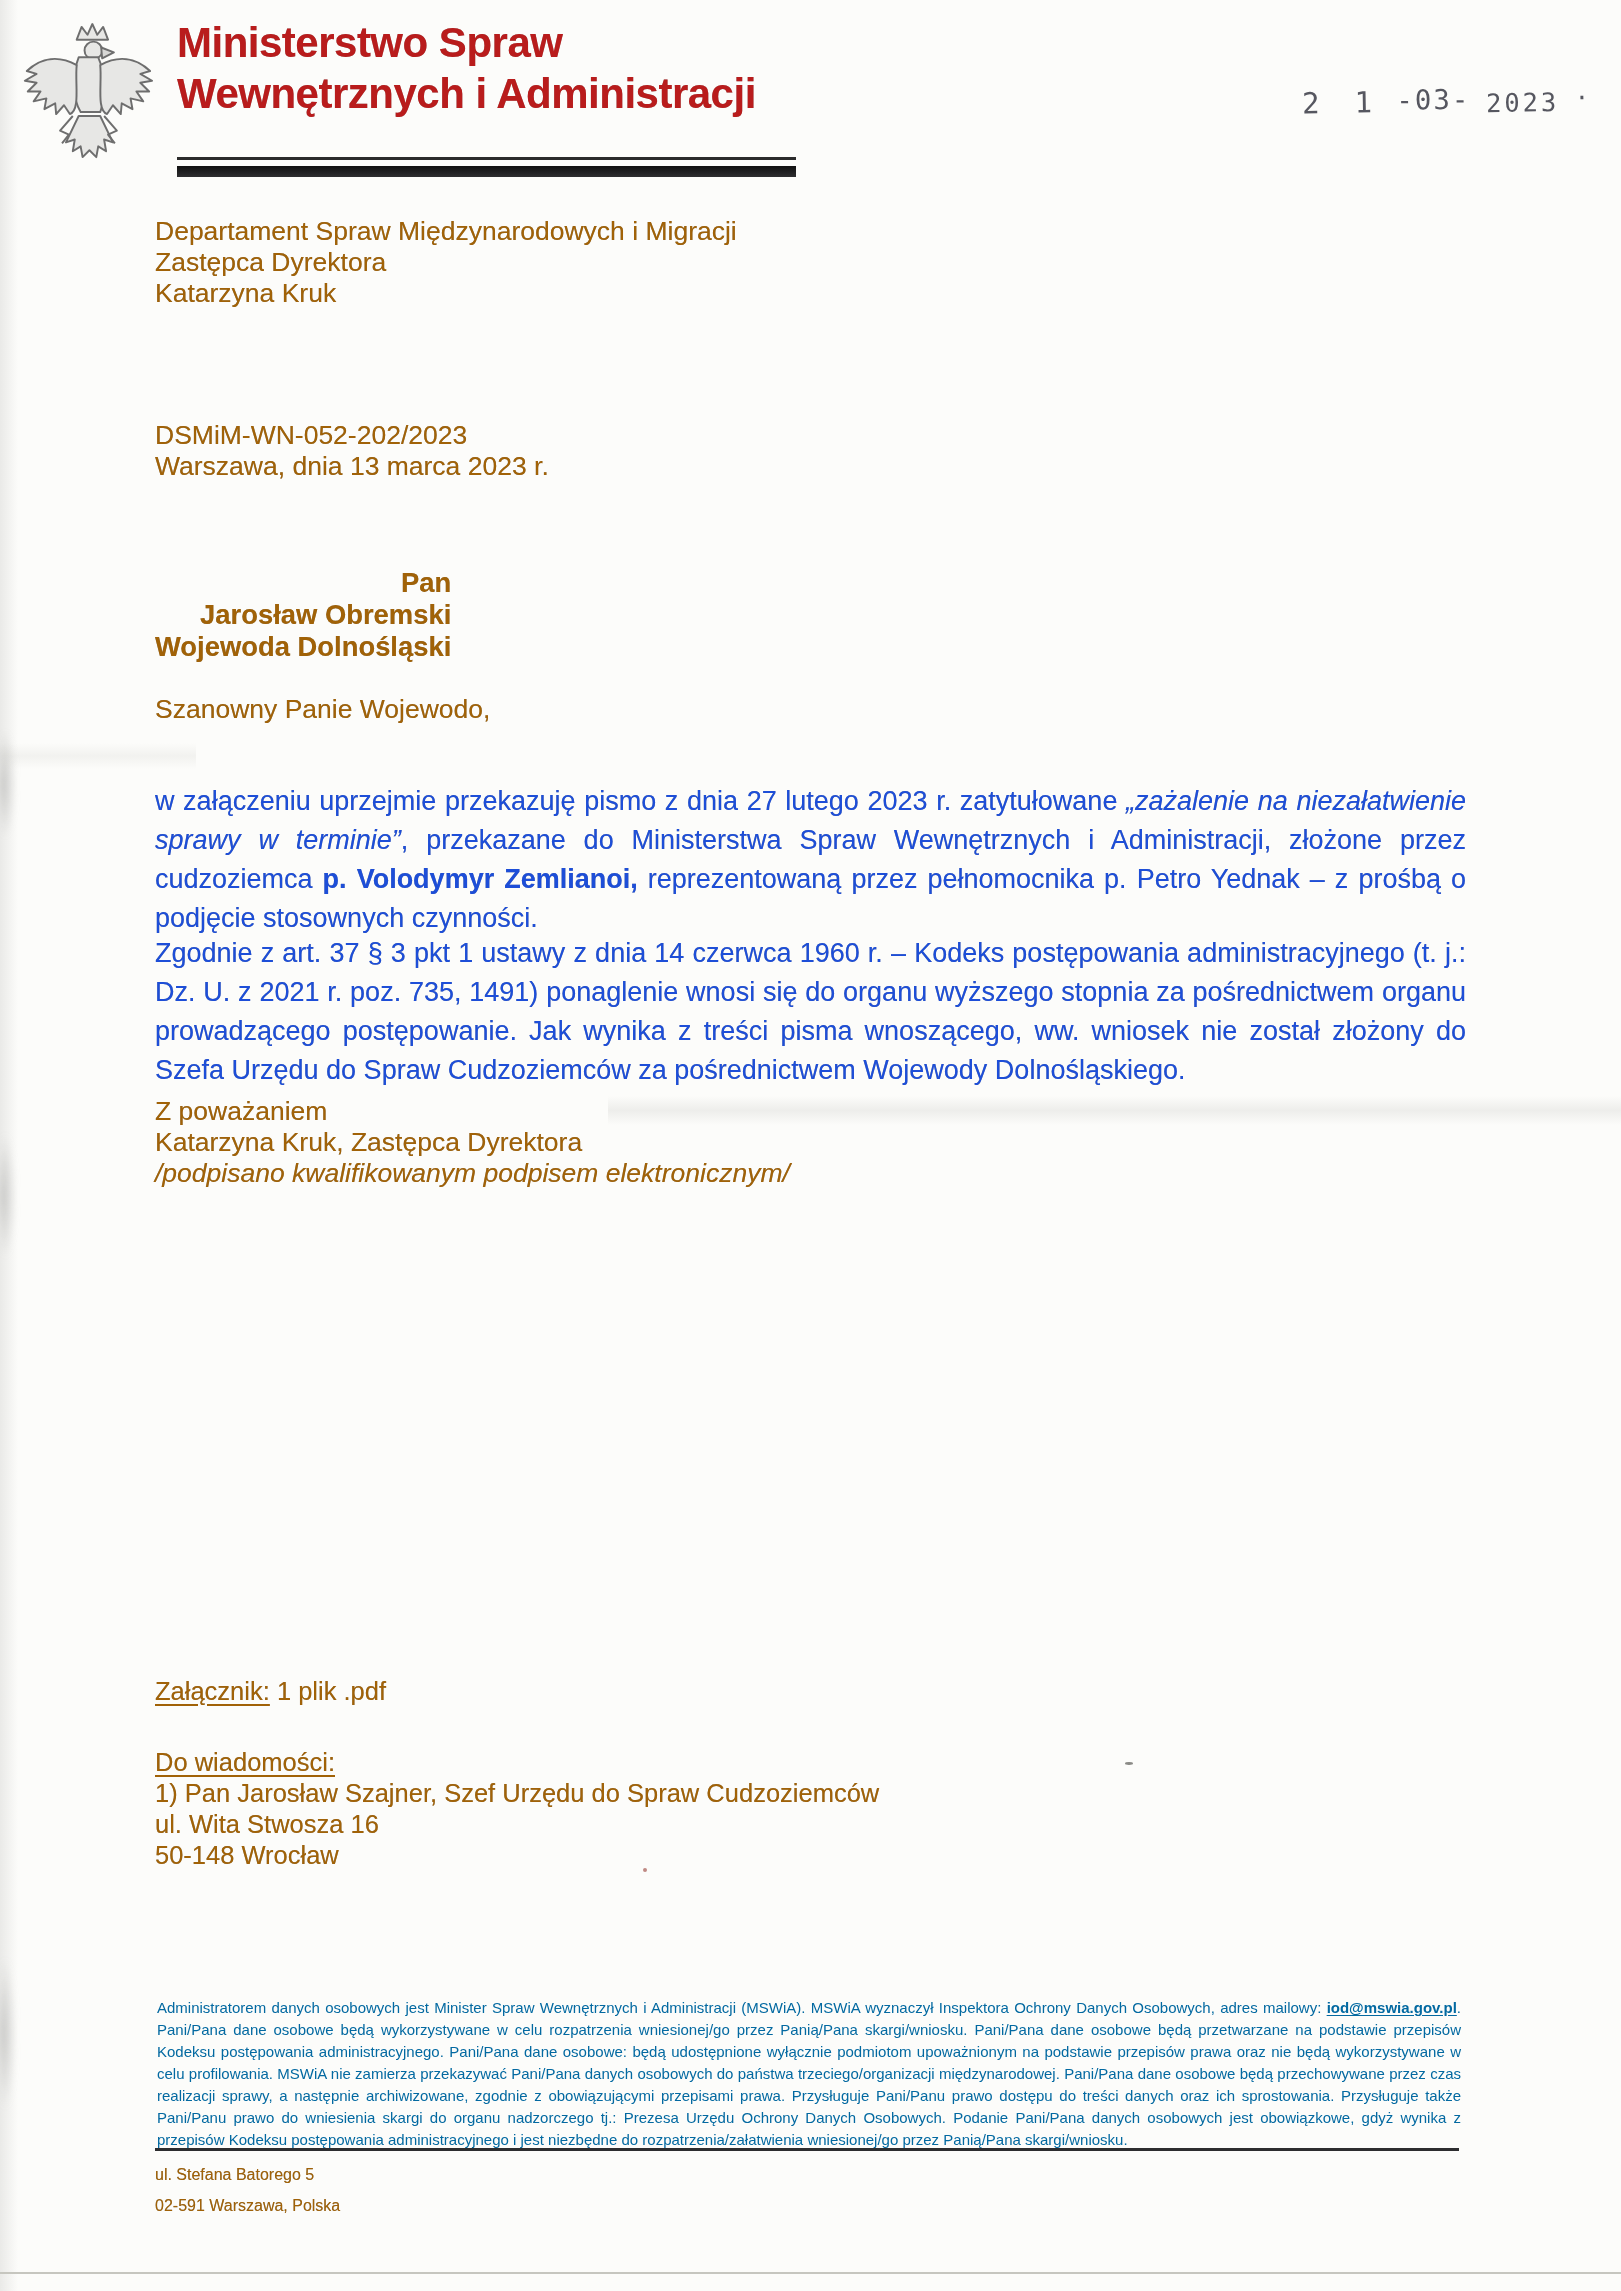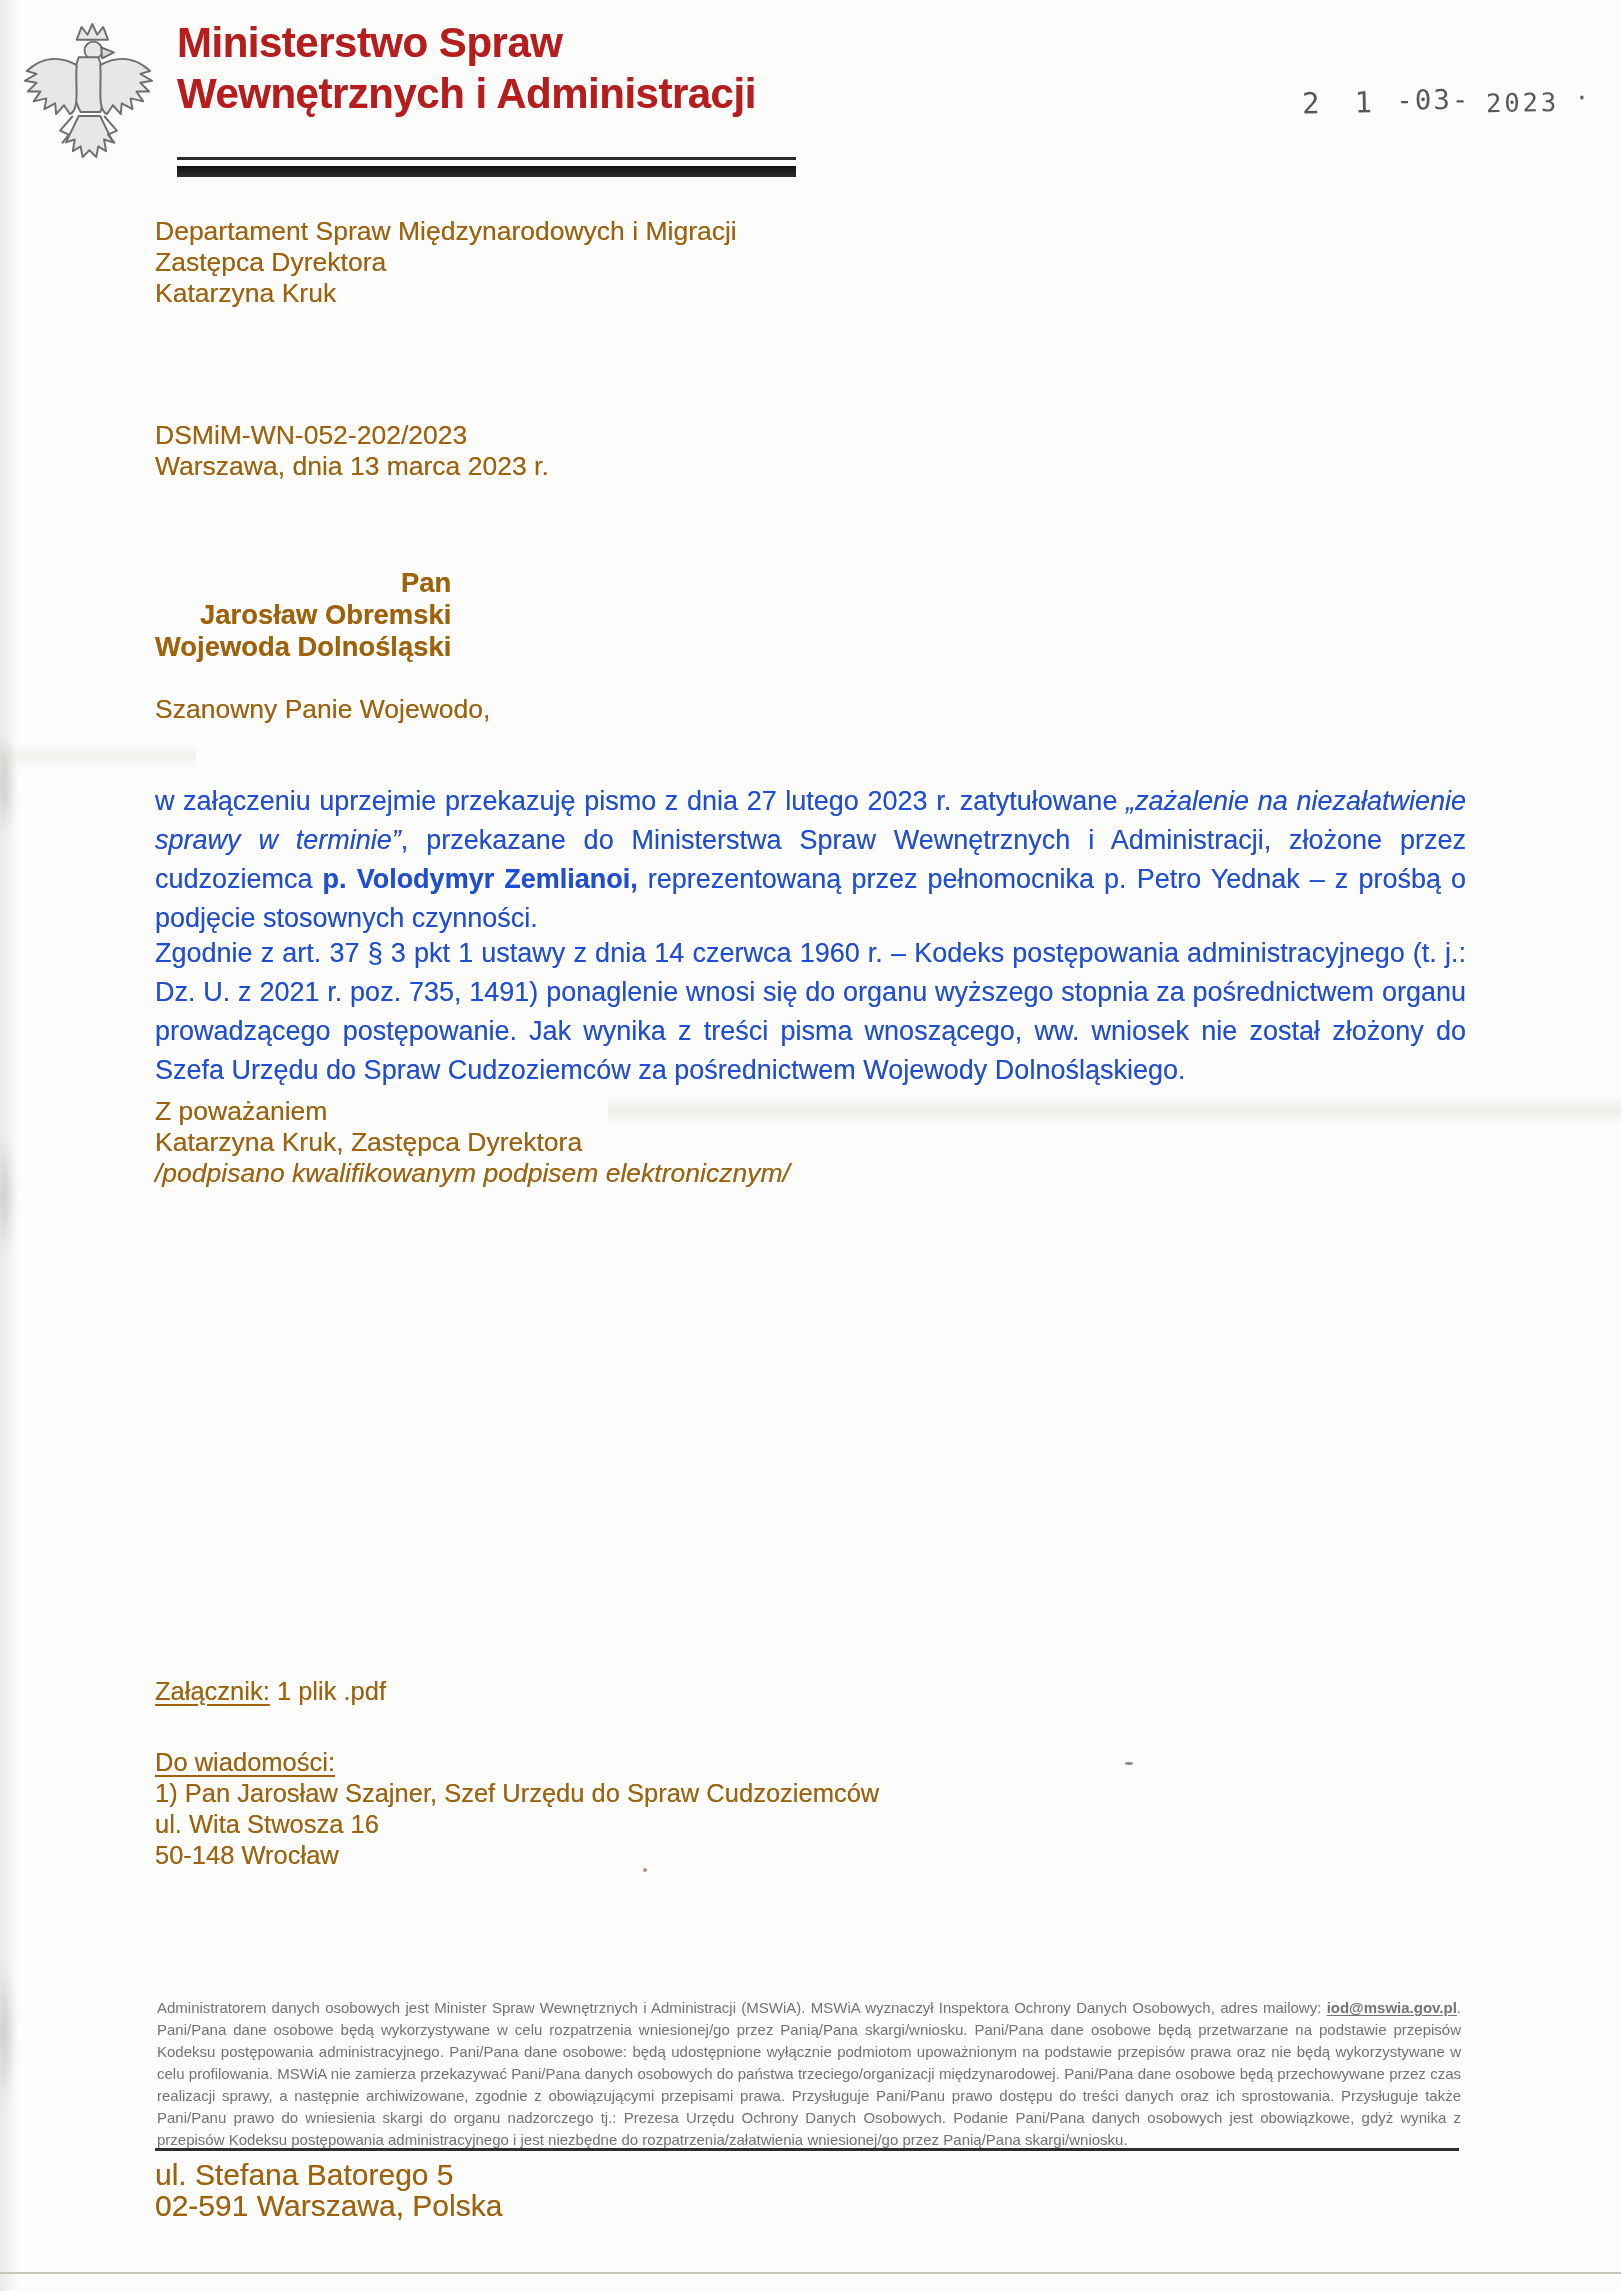--- a/index.html
+++ b/index.html
@@ -58,26 +58,26 @@
   .closing .sig-note{font-style:italic;}
 
   .attachment{top:1676px;font-size:25.5px;}
   .u{text-decoration:underline;text-underline-offset:3.9px;}
 
   .cc{top:1747px;font-size:25.5px;line-height:31px;}
 
   .privacy{
     left:157px;top:1982px;width:1304px;
     font-size:15px;line-height:22px;
-    text-align:justify;color:#737373;
+    text-align:justify;color:#0369a1;
   }
   .privacy .email{font-weight:700;text-decoration:underline;text-underline-offset:2px;}
 
   .footer-rule{left:155px;top:2148px;width:1304px;height:2.9px;background:#2d2d2f;}
-  .footer-address{top:2159px;font-size:30px;line-height:31px;}
+  .footer-address{top:2159px;font-size:16px;line-height:31px;}
 
   
   .edge-shade{left:0;top:0;width:17.6px;height:2292px;
     background:linear-gradient(90deg,rgba(150,150,148,.18),rgba(150,150,148,0));}
   .smudge{left:0;width:15.7px;border-radius:50%;
     background:radial-gradient(ellipse at left,rgba(140,140,138,.45),rgba(140,140,138,0) 70%);
     filter:blur(3.9px);}
   .sm1{top:725px;height:118px;}
   .sm2{top:1127px;height:137px;}
   .sm3{top:1950px;height:167px;}

